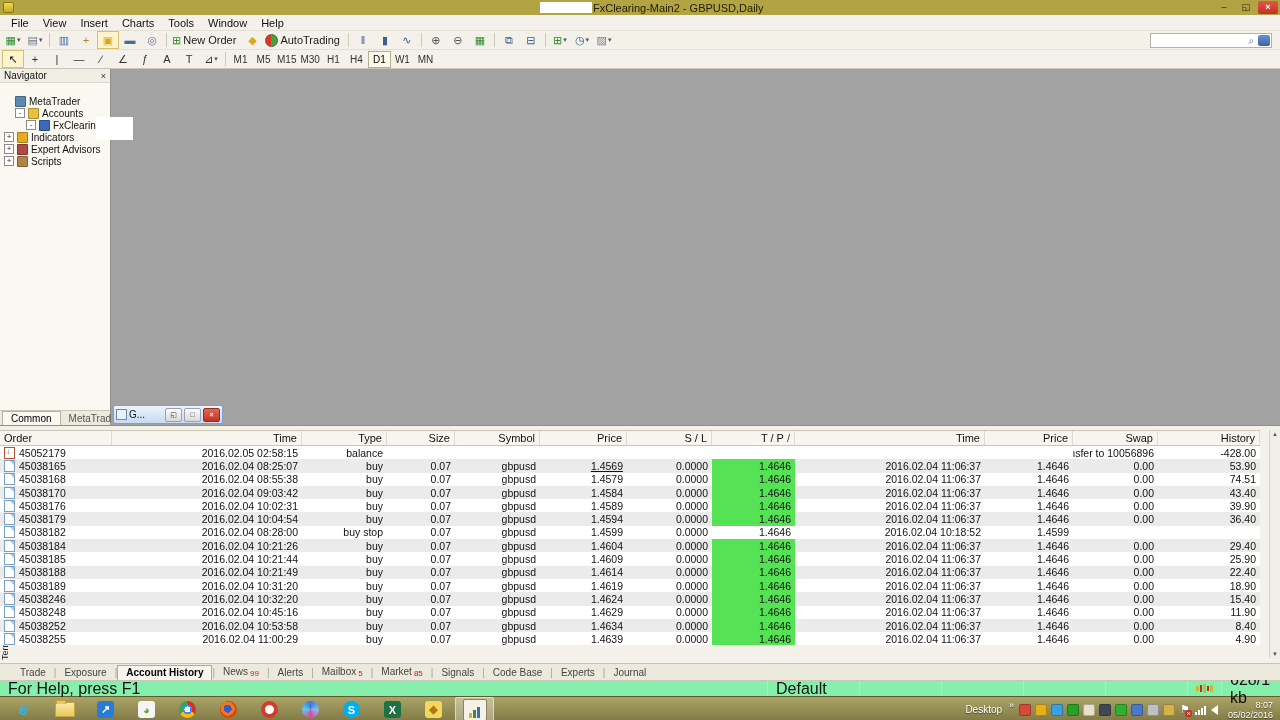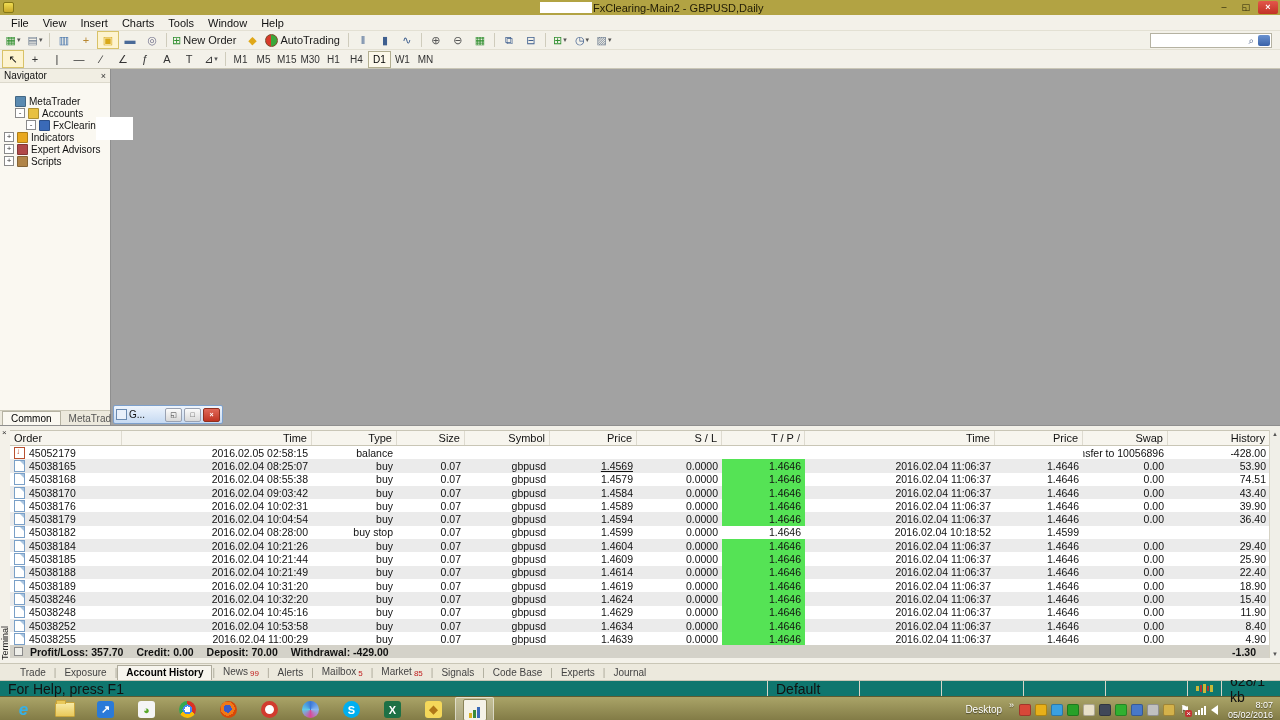--- a/index.html
+++ b/index.html
@@ -54,21 +54,21 @@
   .minwin-icon{width:9px;height:9px;background:#e8f0fa;border:1px solid #6a8ab0;flex:none;}
   .minwin-title{flex:1;overflow:hidden;white-space:nowrap;}
   .mwb{width:15px;height:12px;flex:none;border:1px solid #9aa2b2;background:linear-gradient(#fbfbfb,#d9d9d9);border-radius:2px;font-size:7px;line-height:11px;text-align:center;color:#333;}
   .mwb.close{background:linear-gradient(#e06858,#bf3423);border-color:#8f2f1f;color:#fff;font-weight:bold;}
   .nav-redact{position:absolute;left:96px;top:48px;width:37px;height:23px;background:#ffffff;}
 
   
   .terminal{position:relative;height:254px;background:#f3f1e9;border-top:1px solid #8f8f8f;}
   .term-close{position:absolute;top:3px;left:2px;font-size:8px;color:#333;line-height:8px;}
   .term-label{position:absolute;bottom:20px;left:0px;writing-mode:vertical-rl;transform:rotate(180deg);font-size:9px;color:#222;}
-  .term-content{position:absolute;left:10px;top:4px;width:1260px;}
+  .term-content{position:absolute;left:0;top:4px;width:1260px;}
   .thead{height:14px;display:flex;background:#f7f5ee;border-top:1px solid #c9c6b6;border-bottom:1px solid #c9c6b6;}
   .hcell{display:flex;align-items:center;padding:0 4px;border-right:1px solid #dedbd0;color:#111;box-sizing:border-box;}
   .hcell.right{justify-content:flex-end;}
   .hsort{margin-left:3px;color:#444;}
   .tbody{background:#fff;}
   .trow{height:13.3px;display:flex;}
   .trow.alt{background:#ebebeb;}
   .tcell{display:flex;align-items:center;justify-content:flex-end;padding:0 4px;box-sizing:border-box;overflow:hidden;white-space:nowrap;font-size:10.5px;}
   .tcell.left{justify-content:flex-start;}
   .tcell.green{background:#55e355;}
@@ -82,21 +82,21 @@
   .sum-right{margin-left:auto;padding-right:14px;}
   .vscroll{position:absolute;right:0;top:4px;width:10px;height:228px;background:#f0efe8;border-left:1px solid #d5d2c4;display:flex;flex-direction:column;justify-content:space-between;align-items:center;}
   .varrow{font-size:6px;color:#555;line-height:8px;}
   .term-tabs{position:absolute;left:0;right:0;bottom:0;height:16px;background:#ece9dd;border-top:1px solid #c9c6b6;display:flex;align-items:flex-end;padding-left:12px;}
   .ttab{padding:1px 8px 2px;font-size:10px;color:#444;display:flex;align-items:flex-start;gap:2px;white-space:nowrap;}
   .ttab .badge{color:#c02020;font-size:8px;margin-top:3px;}
   .ttab.active{background:#f7f5ee;border:1px solid #aeab9c;border-bottom:none;color:#000;font-weight:bold;}
   .tab-sep{color:#a8a596;font-size:10px;align-self:center;}
 
   
-  .statusbar{height:16px;display:flex;align-items:center;background:#0f766e;border-top:1px solid #c9c6b6;font-size:14px;box-sizing:border-box;}
+  .statusbar{height:16px;display:flex;align-items:center;background:#86efac;border-top:1px solid #c9c6b6;font-size:16px;box-sizing:border-box;}
   .sseg{height:100%;display:flex;align-items:center;padding:0 8px;border-right:1px solid #d8d5c7;box-sizing:border-box;}
   .sseg.help{width:768px;}
   .sseg.profile{width:92px;}
   .sseg.empty{width:82px;}
   .sseg.hist{width:34px;justify-content:center;gap:1px;}
   .sseg.traffic{flex:1;justify-content:flex-end;border-right:none;}
   .hbar{width:3px;display:inline-block;}
 
   
   .taskbar{height:26px;background:linear-gradient(#aaa468,#7f7843);border-top:1px solid #5f5a30;display:flex;align-items:center;padding:0 4px;box-sizing:border-box;}
@@ -564,30 +564,20 @@
             <span class="tcell" style="width: 85px;">gbpusd</span>
             <span class="tcell" style="width: 87px;">1.4639</span>
             <span class="tcell" style="width: 85px;">0.0000</span>
             <span class="tcell green" style="width: 83px;">1.4646</span>
             <span class="tcell" style="width: 190px;">2016.02.04 11:06:37</span>
             <span class="tcell" style="width: 88px;">1.4646</span>
             <span class="tcell" style="width: 85px;">0.00</span>
             <span class="tcell" style="width: 102px;">4.90</span>
           </div>
         </div>
-      <div class="tsummary">
-        <span class="sum-icon"></span>
-        <span id="sumitems" style="display:flex;">
-            <span class="sum-item">Profit/Loss: 357.70</span>
-            <span class="sum-item">Credit: 0.00</span>
-            <span class="sum-item">Deposit: 70.00</span>
-            <span class="sum-item">Withdrawal: -429.00</span>
-          </span>
-        <span class="sum-right">-1.30</span>
-      </div>
     </div>
     <div class="vscroll">
       <span class="varrow">▲</span>
       <span class="varrow">▼</span>
     </div>
     <div class="term-tabs" id="termtabs">
         <span class="ttab">Trade</span>
         <span class="tab-sep">|</span>
         <span class="ttab">Exposure</span>
         <span class="tab-sep">|</span>

